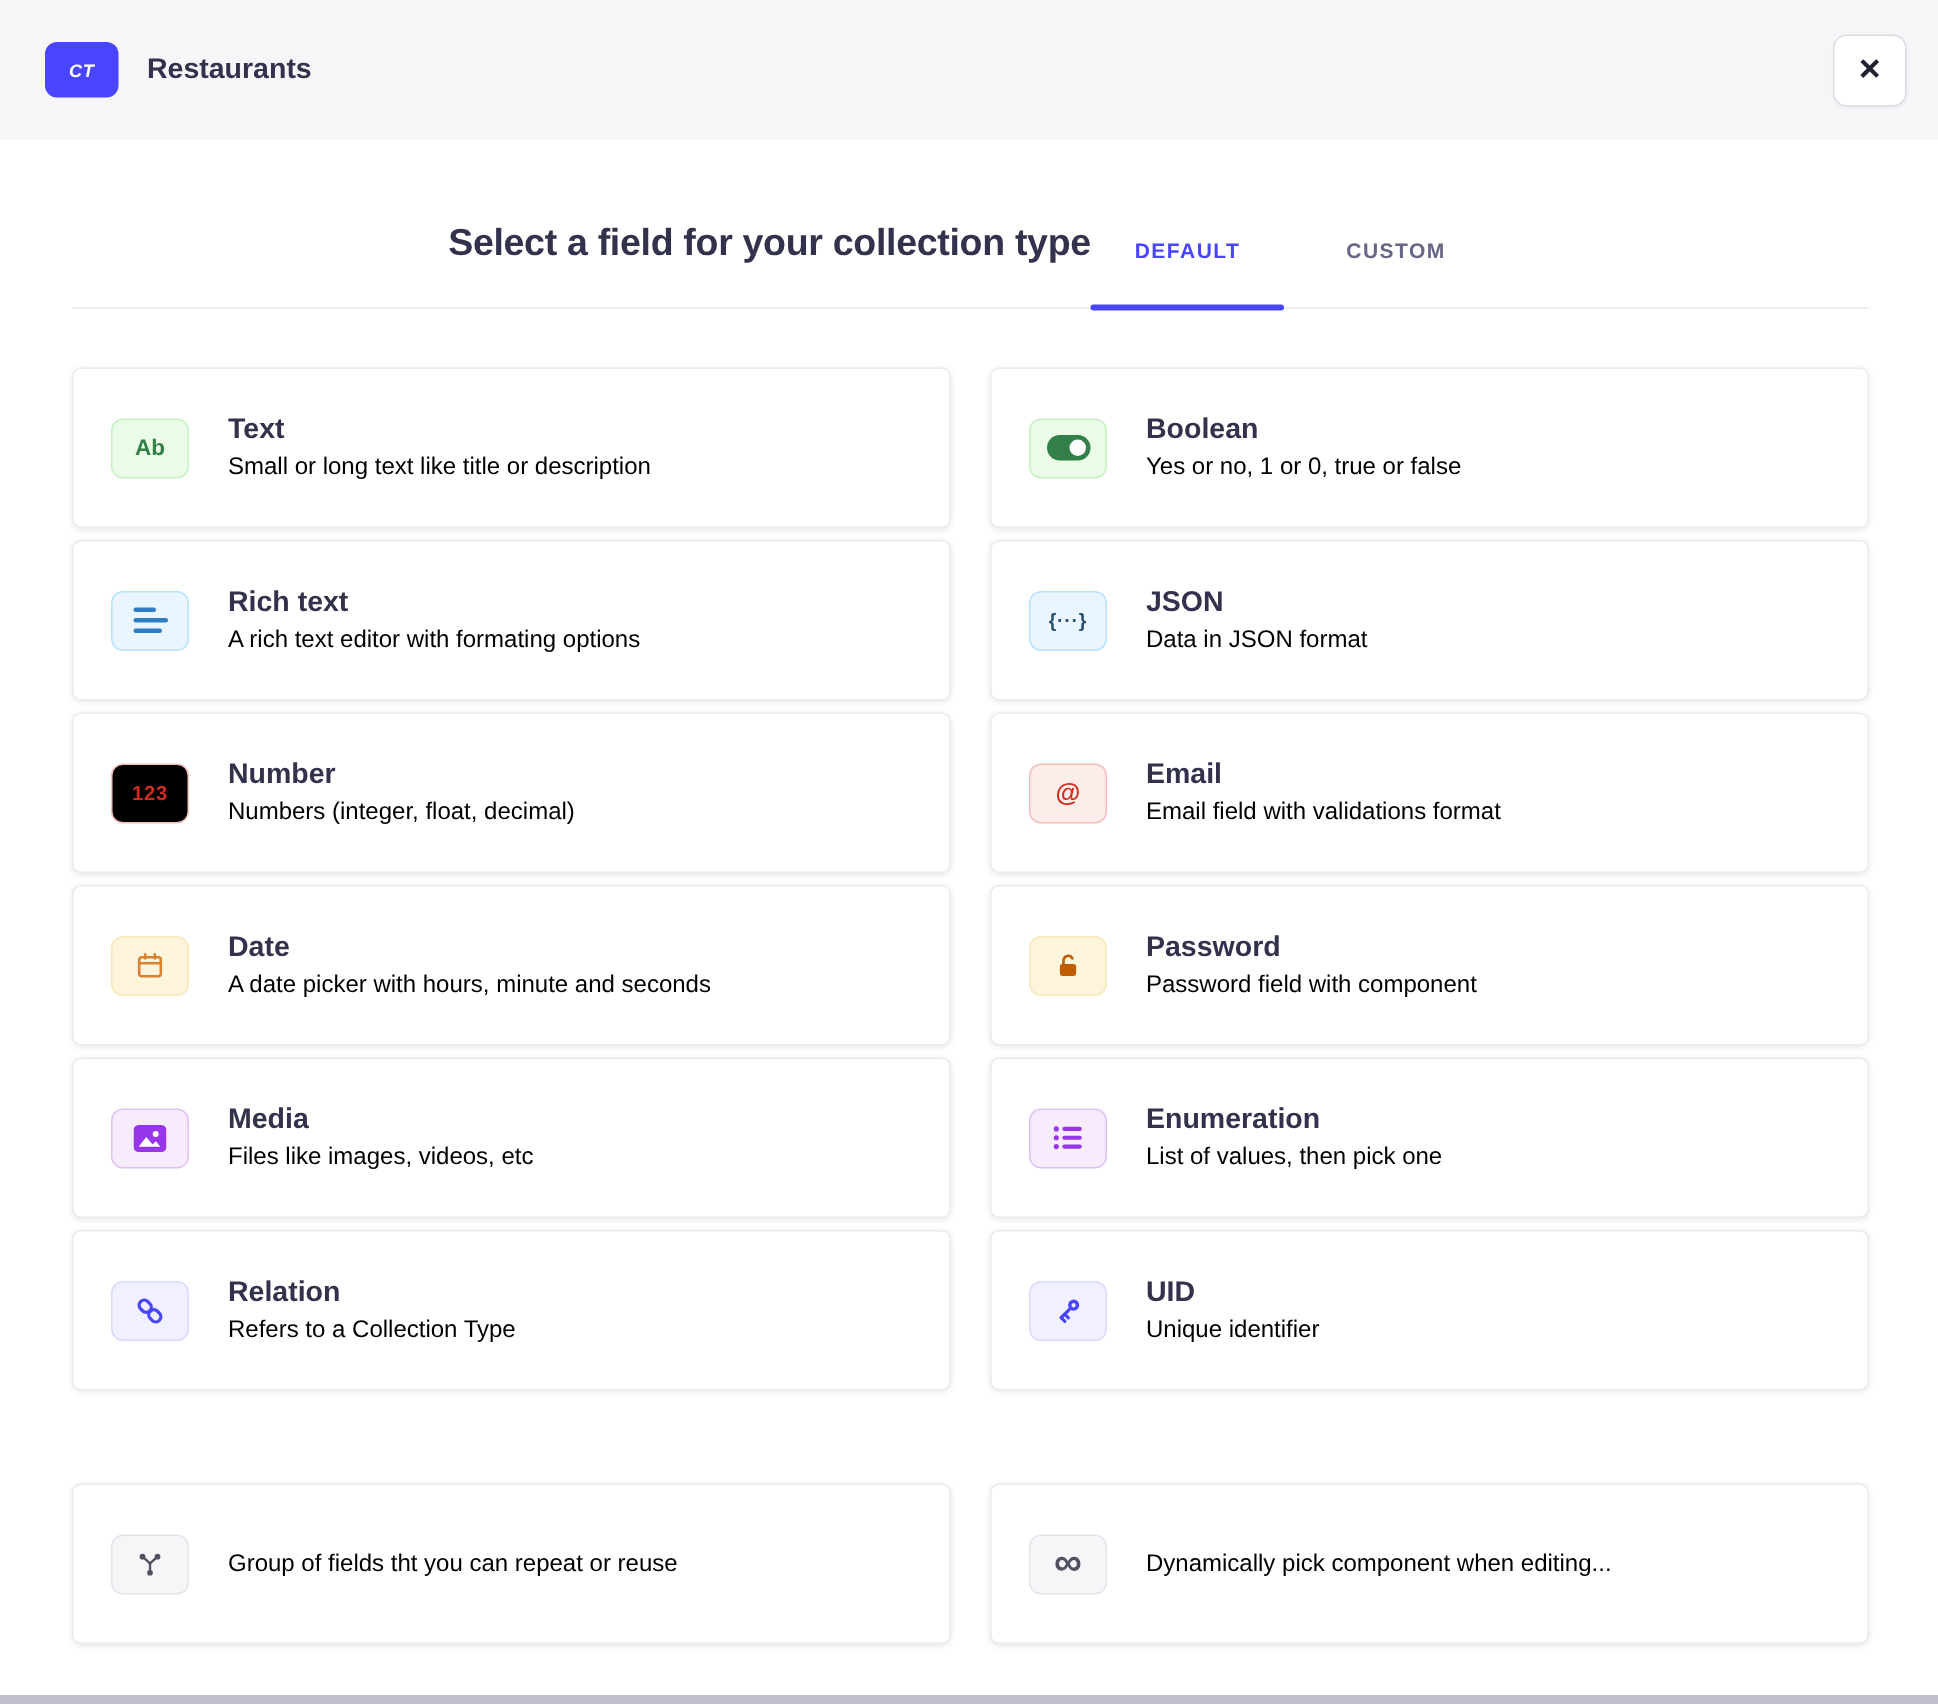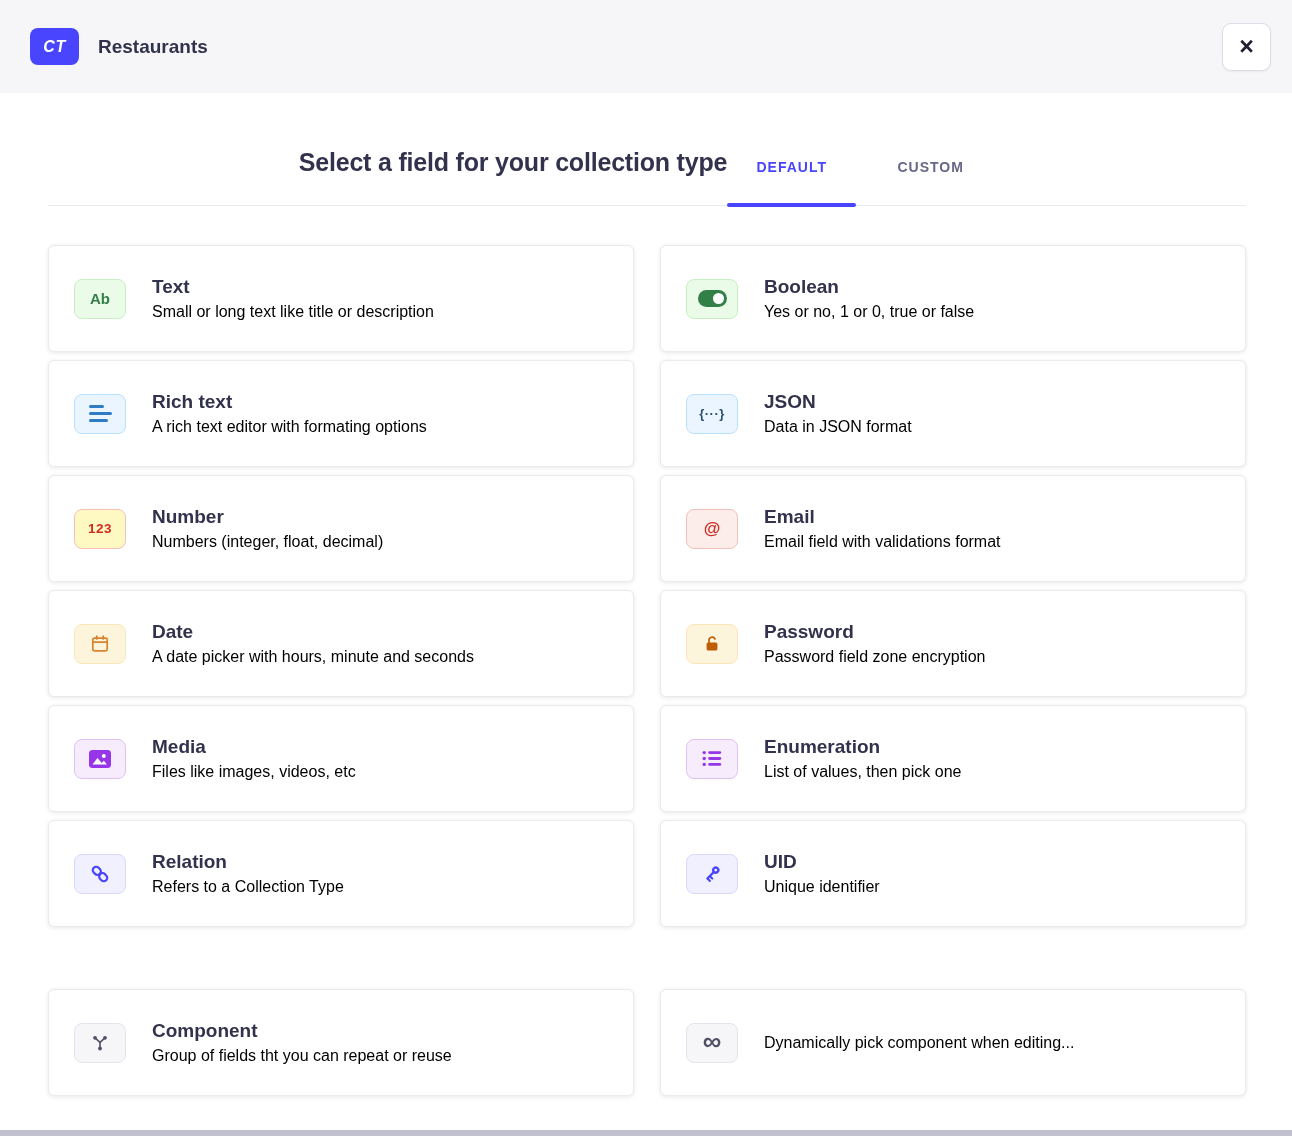--- a/index.html
+++ b/index.html
@@ -11,21 +11,21 @@
     -webkit-font-smoothing:antialiased;
   }
   
   .modal-header {
     height:93px; background:#f6f6f9;
     display:flex; align-items:center; padding:0 21px 0 30px;
   }
   .ct-badge {
     width:49px; height:37px; border-radius:8px; background:#4945ff;
     color:#fff; display:flex; align-items:center; justify-content:center;
-    font-weight:700; font-style:italic; font-size:16px; letter-spacing:.5px;
+    font-weight:700; font-style:italic; font-size:12px; letter-spacing:.5px;
   }
   .app-title { margin-left:19px; font-size:19px; font-weight:700; color:#32324d; }
   .close-btn {
     margin-left:auto; width:49px; height:48px; border-radius:9px;
     background:#fff; border:1px solid #dcdce4;
     display:flex; align-items:center; justify-content:center;
     font-size:25px; font-weight:600; color:#212134; cursor:pointer; line-height:1;
     box-shadow:0 1px 2px rgba(33,33,52,.06);
   }
   
@@ -140,21 +140,21 @@
           <span class="ic">
             <span class="txt-ic" style="color:#274d70;font-size:13px;letter-spacing:.5px">{···}</span>
           </span>
         </span>
         <span class="card-text">
           <span class="card-title">JSON</span>
           <span class="card-desc">Data in JSON format</span>
         </span>
       </div>
       <div class="card">
-        <span class="icon-box" style="background:#fef9c3;border-color:#f5c0b8">
+        <span class="icon-box" style="background:#000000;border-color:#f5c0b8">
           <span class="ic">
             <span class="txt-ic" style="color:#d02b20;font-size:13.5px;letter-spacing:.5px">123</span>
           </span>
         </span>
         <span class="card-text">
           <span class="card-title">Number</span>
           <span class="card-desc">Numbers (integer, float, decimal)</span>
         </span>
       </div>
       <div class="card">
@@ -188,21 +188,21 @@
         <span class="icon-box" style="background:#fdf4dc;border-color:#fae7b9">
           <span class="ic">
             <svg width="20" height="20" viewBox="0 0 20 20">
               <rect x="4.6" y="8.6" width="10.8" height="8" rx="1.6" fill="#be5d01"></rect>
               <path d="M7 8.6 V6.3 a3.1 3.1 0 0 1 5.9 -1.35" fill="none" stroke="#be5d01" stroke-width="1.7" stroke-linecap="round"></path>
             </svg>
           </span>
         </span>
         <span class="card-text">
           <span class="card-title">Password</span>
-          <span class="card-desc">Password field zone encryption</span>
+          <span class="card-desc">Password field with component</span>
         </span>
       </div>
       <div class="card">
         <span class="icon-box" style="background:#f6ecfc;border-color:#e0c1f4">
           <span class="ic">
             <svg width="22" height="18" viewBox="0 0 22 18">
               <rect x="0" y="0" width="22" height="18" rx="3.5" fill="#9736e8"></rect>
               <circle cx="14.8" cy="6" r="2" fill="#fff"></circle>
               <path d="M3.5 14.5 L8.5 8 L12.7 13 L14.9 10.8 L17.9 14.5 Z" fill="#fff"></path>
             </svg>
@@ -277,21 +277,20 @@
                 <line x1="10" y1="9.3" x2="15" y2="4.8"></line>
                 <line x1="10" y1="9.3" x2="10" y2="15.5"></line>
               </g>
               <circle cx="5" cy="4.8" r="1.9" fill="#515166"></circle>
               <circle cx="15" cy="4.8" r="1.9" fill="#515166"></circle>
               <circle cx="10" cy="15.5" r="1.9" fill="#515166"></circle>
             </svg>
           </span>
         </span>
         <span class="card-text">
-          <span class="card-title">Component</span>
           <span class="card-desc">Group of fields tht you can repeat or reuse</span>
         </span>
       </div>
       <div class="card">
         <span class="icon-box" style="background:#f6f6f9;border-color:#e4e4ec">
           <span class="ic">
             <span class="txt-ic" style="color:#515166;font-size:26px;font-weight:600;margin-top:-3px">∞</span>
           </span>
         </span>
         <span class="card-text">

